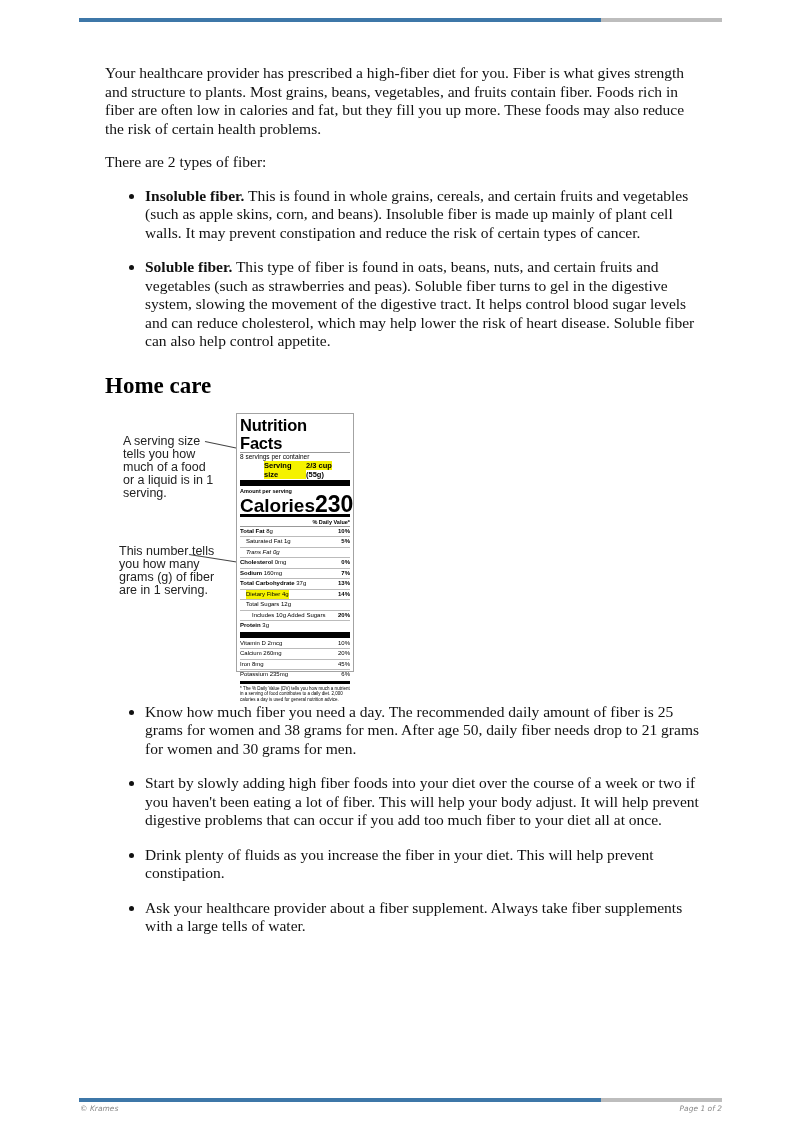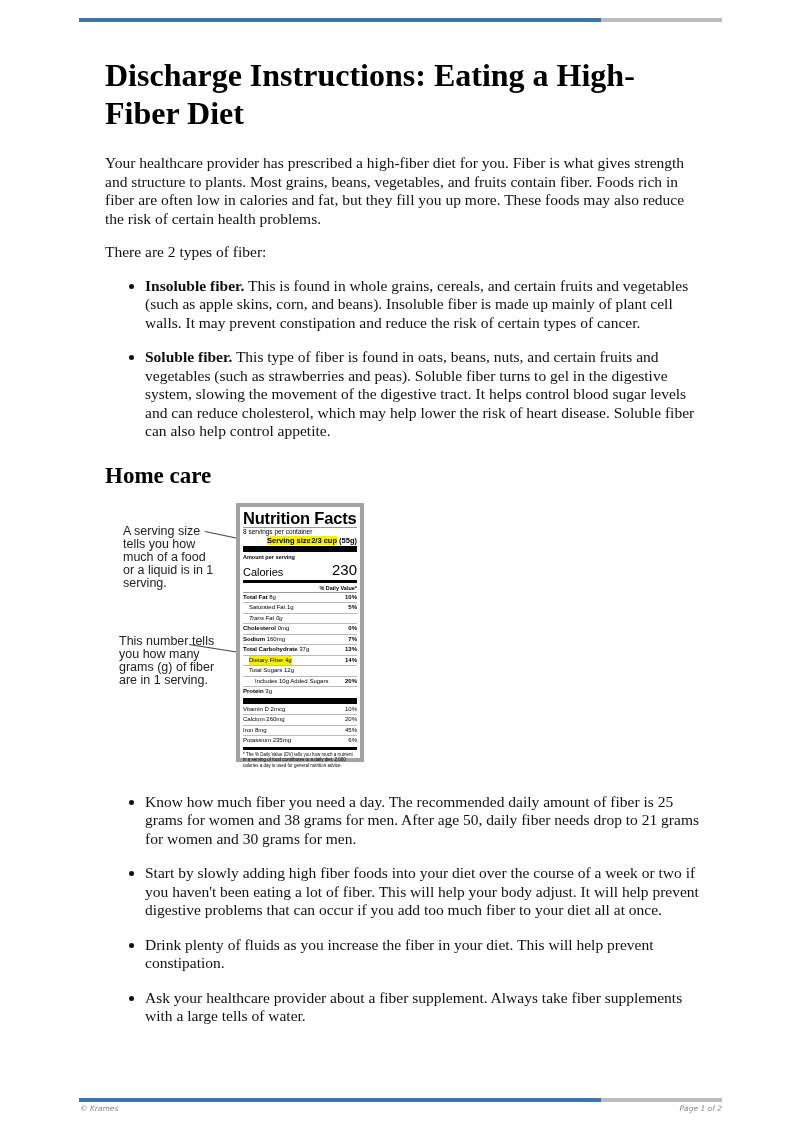--- a/index.html
+++ b/index.html
@@ -8,30 +8,30 @@
   .topbar .fill { position: absolute; left: 0; top: 0; width: 522px; height: 4px; background: #3d77a8; }
   .content { position: absolute; left: 105px; top: 56px; width: 595px; }
   h1 { font-family: "Liberation Serif", serif; font-weight: bold; font-size: 32px; line-height: 38px; margin: 0 0 22px 0; color: #000; }
   p { font-size: 15.5px; line-height: 18.5px; margin: 8px 0 15px 0; }
   ul { margin: 0; padding: 0 0 0 40px; }
   ul li { font-size: 15.5px; line-height: 18.5px; margin: 0 0 16px 0; padding-left: 0; }
   h2 { font-family: "Liberation Serif", serif; font-weight: bold; font-size: 23px; margin: 22px 0 14px 0; color: #000; }
   .figure { position: relative; width: 280px; height: 270px; margin: 0 0 20px 12px; }
   .callout { position: absolute; font-family: "Liberation Sans", sans-serif; font-size: 12.5px; line-height: 13px; color: #222; }
   .callout-line { position: absolute; height: 1px; background: #444; transform-origin: left center; }
-  .nf { position: absolute; left: 119px; top: 0; width: 128px; height: 259px; border: 4px solid #a3a3a3; padding: 2px 3px; box-sizing: border-box; font-family: "Liberation Sans", sans-serif; color: #000; background: #fff; }
+  .nf { position: absolute; left: 119px; top: 0; width: 118px; height: 259px; border: 1px solid #a3a3a3; padding: 2px 3px; box-sizing: border-box; font-family: "Liberation Sans", sans-serif; color: #000; background: #fff; }
   .nf-title { font-weight: bold; font-size: 16.5px; line-height: 18px; letter-spacing: -0.2px; border-bottom: 1px solid #999; }
   .nf-small { font-size: 6.5px; line-height: 8px; }
   .nf-serv { display: flex; justify-content: space-between; font-size: 7.5px; font-weight: bold; line-height: 9px; margin-left: 24px; }
   .hl { background: #f5f200; }
   .nf-thick { height: 6px; background: #000; margin: 1px 0; }
   .nf-med { height: 3px; background: #000; margin: 1px 0; }
   .nf-cal { display: flex; justify-content: space-between; align-items: flex-end; }
-  .nf-cal .lbl { font-weight: normal; font-size: 11px; line-height: 14px; }
-  .nf-cal .val { font-weight: normal; font-size: 15px; line-height: 18px; }
+  .nf-cal .lbl { font-weight: bold; font-size: 19px; line-height: 14px; }
+  .nf-cal .val { font-weight: bold; font-size: 23px; line-height: 18px; }
   .nf-dv { text-align: right; font-size: 5.5px; font-weight: bold; border-bottom: 1px solid #999; line-height: 8px; }
   .nf-row { display: flex; justify-content: space-between; font-size: 6px; line-height: 9.5px; border-bottom: 1px solid #bbb; }
   .nf-row .pct { font-weight: bold; }
   .nf-row.ind1 { padding-left: 6px; }
   .nf-row.ind2 { padding-left: 12px; }
   .nf-row b { font-weight: bold; }
   .nf-row.plain .pct { font-weight: normal; }
   .nf-foot { font-size: 4.5px; line-height: 5.5px; margin-top: 2px; }
   .bottombar { position: absolute; left: 79px; top: 1098px; width: 643px; height: 4px; background: #bdbdbd; }
   .bottombar .fill { position: absolute; left: 0; top: 0; width: 522px; height: 4px; background: #3d77a8; }
@@ -39,21 +39,20 @@
   .footer-right { position: absolute; right: 78px; top: 1104px; font-family: "DejaVu Sans", sans-serif; font-style: italic; font-size: 7.5px; color: #888; }
 </style>
 </head>
 <body>
 
 <div class="topbar">
     <div class="fill"></div>
   </div>
 
 <div class="content">
-  <h1>Discharge Instructions: Eating a High-Fiber Diet</h1>
   <p>Your healthcare provider has prescribed a high-fiber diet for you. Fiber is what gives strength and structure to plants. Most grains, beans, vegetables, and fruits contain fiber. Foods rich in fiber are often low in calories and fat, but they fill you up more. These foods may also reduce the risk of certain health problems.</p>
   <p>There are 2 types of fiber:</p>
   <ul>
     <li><b>Insoluble fiber.</b><span> This is found in whole grains, cereals, and certain fruits and vegetables (such as apple skins, corn, and beans). Insoluble fiber is made up mainly of plant cell walls. It may prevent constipation and reduce the risk of certain types of cancer.</span></li>
     <li><b>Soluble fiber.</b><span> This type of fiber is found in oats, beans, nuts, and certain fruits and vegetables (such as strawberries and peas). Soluble fiber turns to gel in the digestive system, slowing the movement of the digestive tract. It helps control blood sugar levels and can reduce cholesterol, which may help lower the risk of heart disease. Soluble fiber can also help control appetite.</span></li>
   </ul>
   <h2>Home care</h2>
 
   <div class="figure">
     <div class="callout" style="left:6px; top:22px; width:95px;">A serving size tells you how much of a food or a liquid is in 1 serving.</div>

